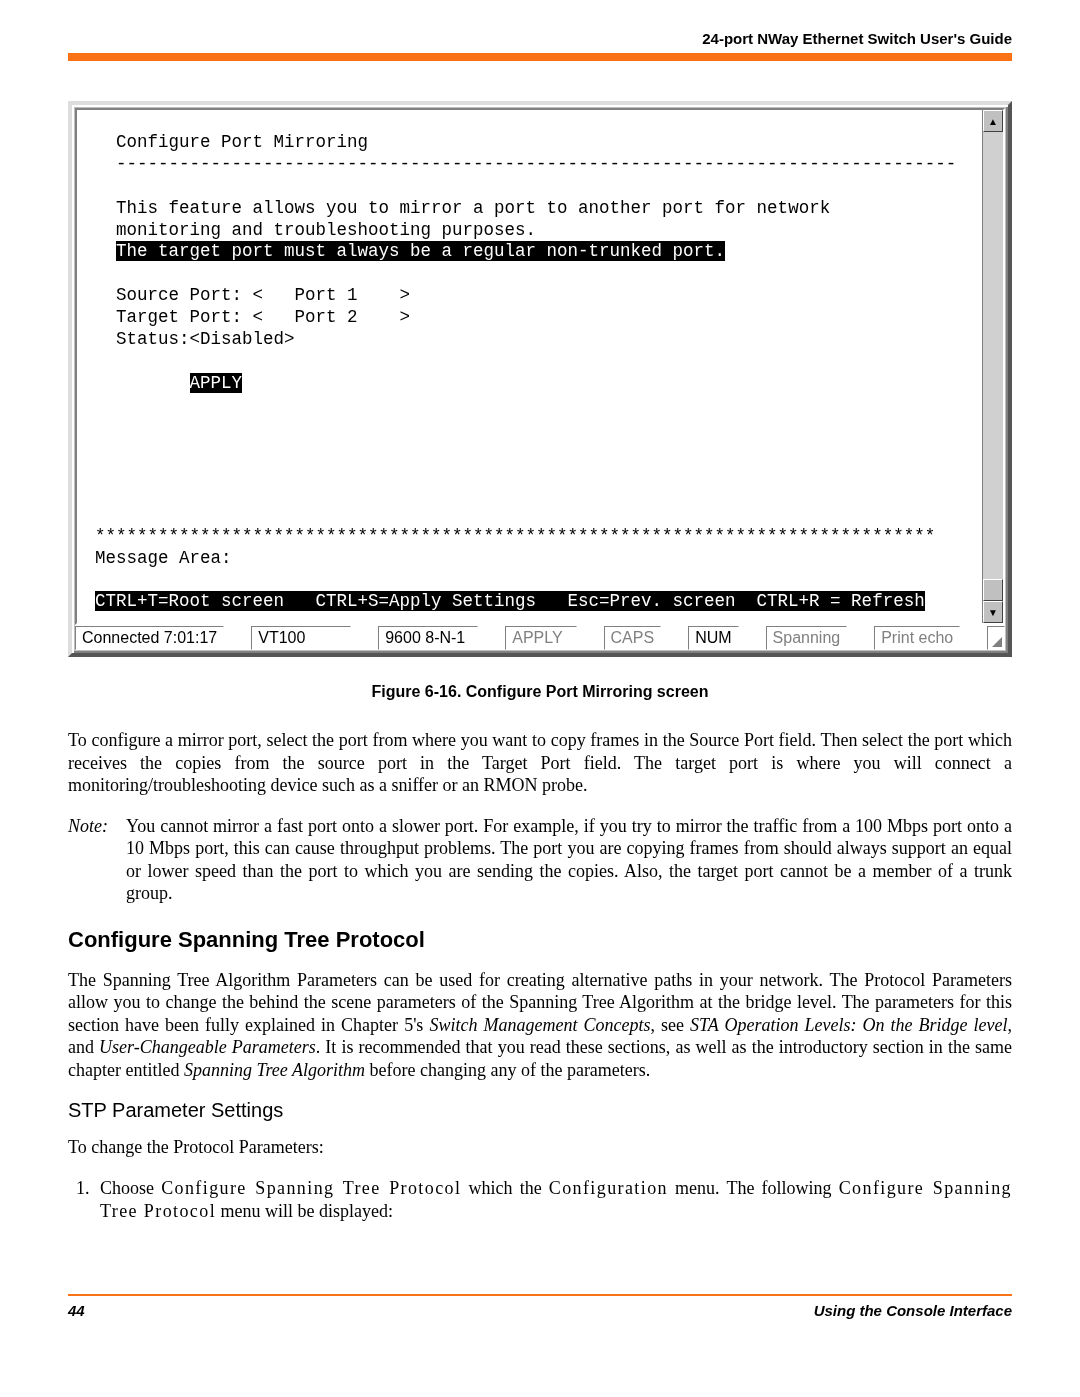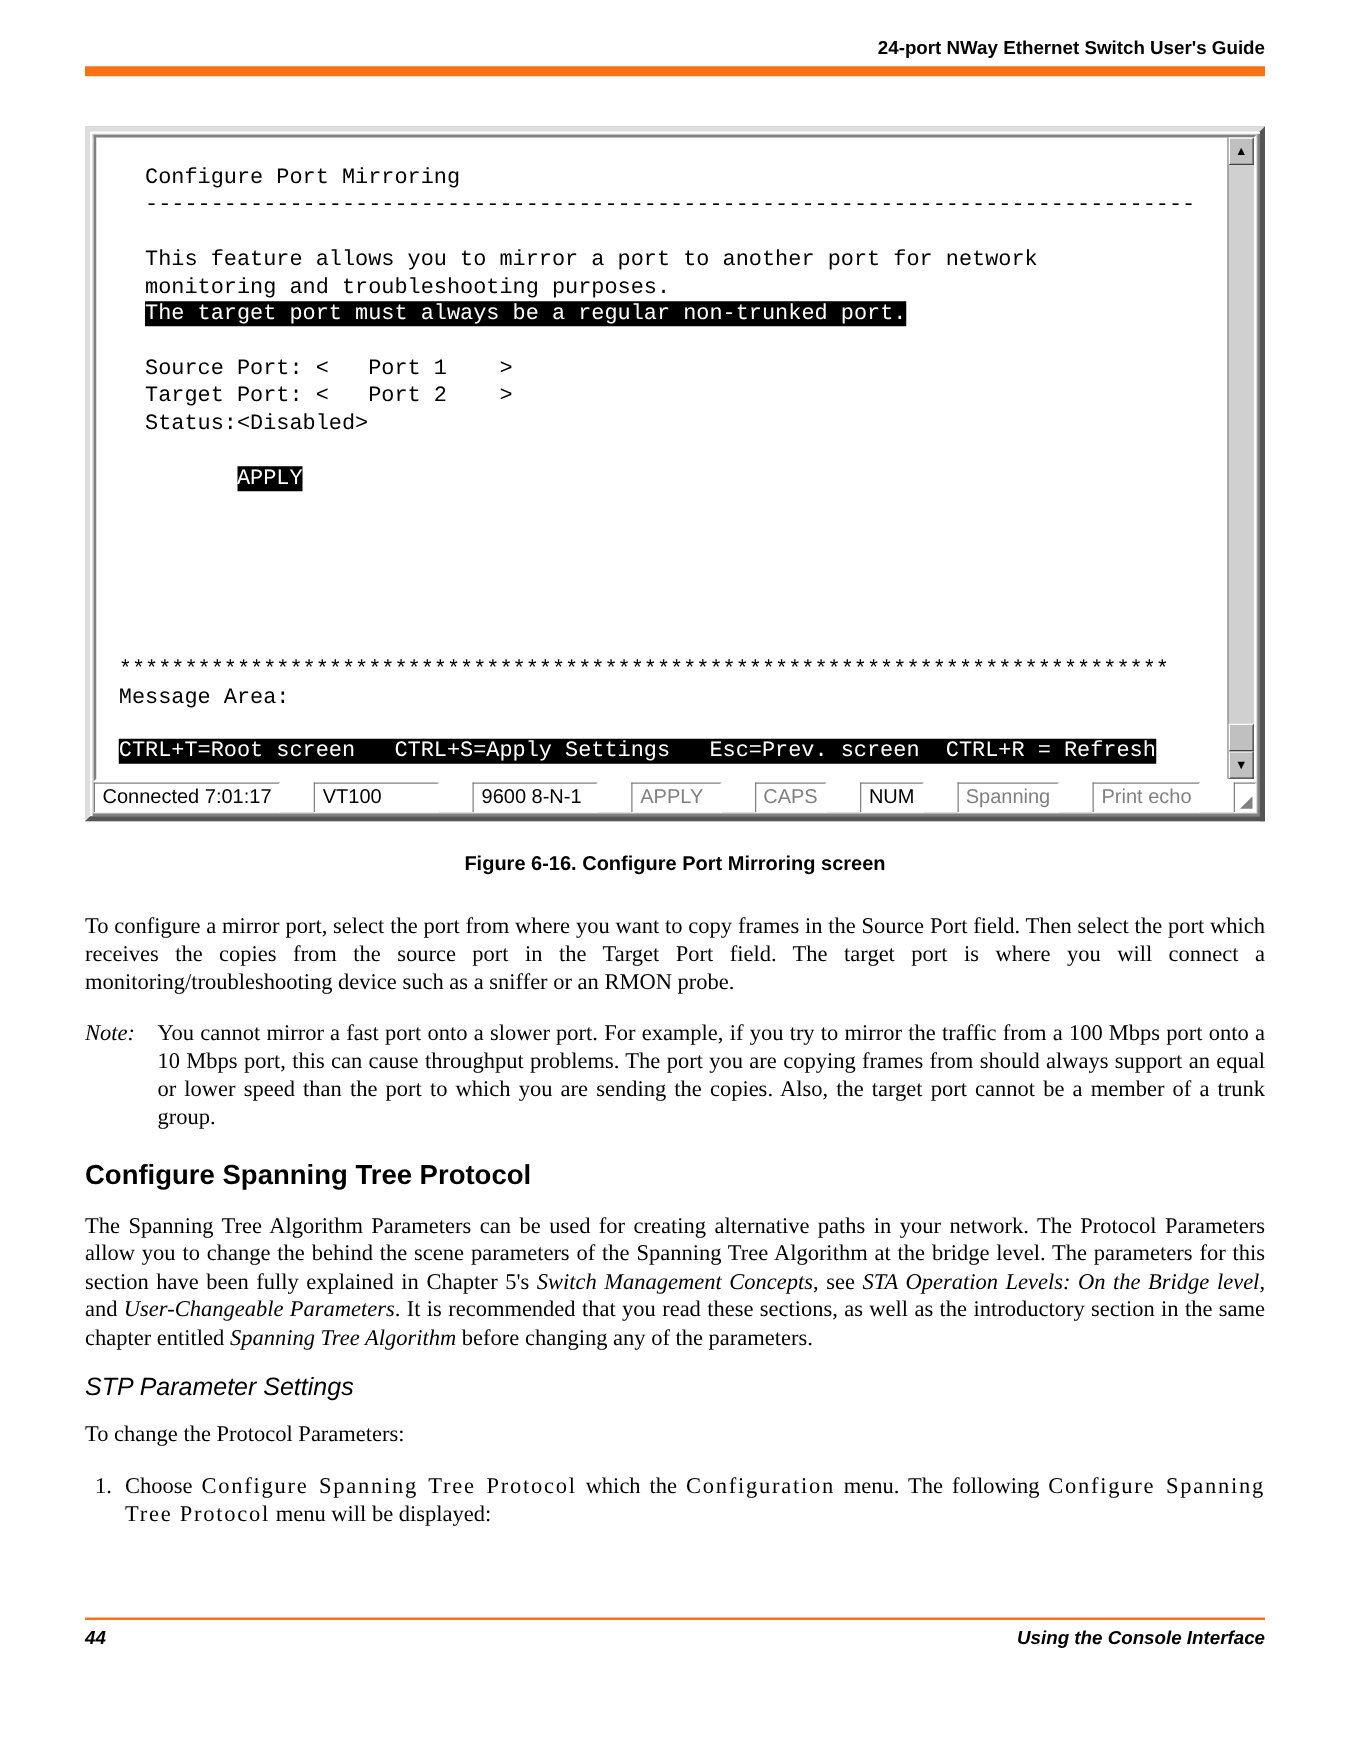--- a/index.html
+++ b/index.html
@@ -163,21 +163,20 @@
     flex: 1;
   }
   .h2 {
     font-family: Arial, Helvetica, sans-serif;
     font-weight: bold;
     font-size: 22px;
     margin: 12px 0 16px 0;
   }
   .h3 {
     font-family: Arial, Helvetica, sans-serif;
-    font-style: italic;
     font-size: 20px;
     margin: 18px 0 14px 0;
   }
   .ital { font-style: italic; }
   .spaced { letter-spacing: 1.4px; }
   ol.steps {
     font-size: 18px;
     line-height: 1.3;
     padding-left: 26px;
     text-align: justify;

